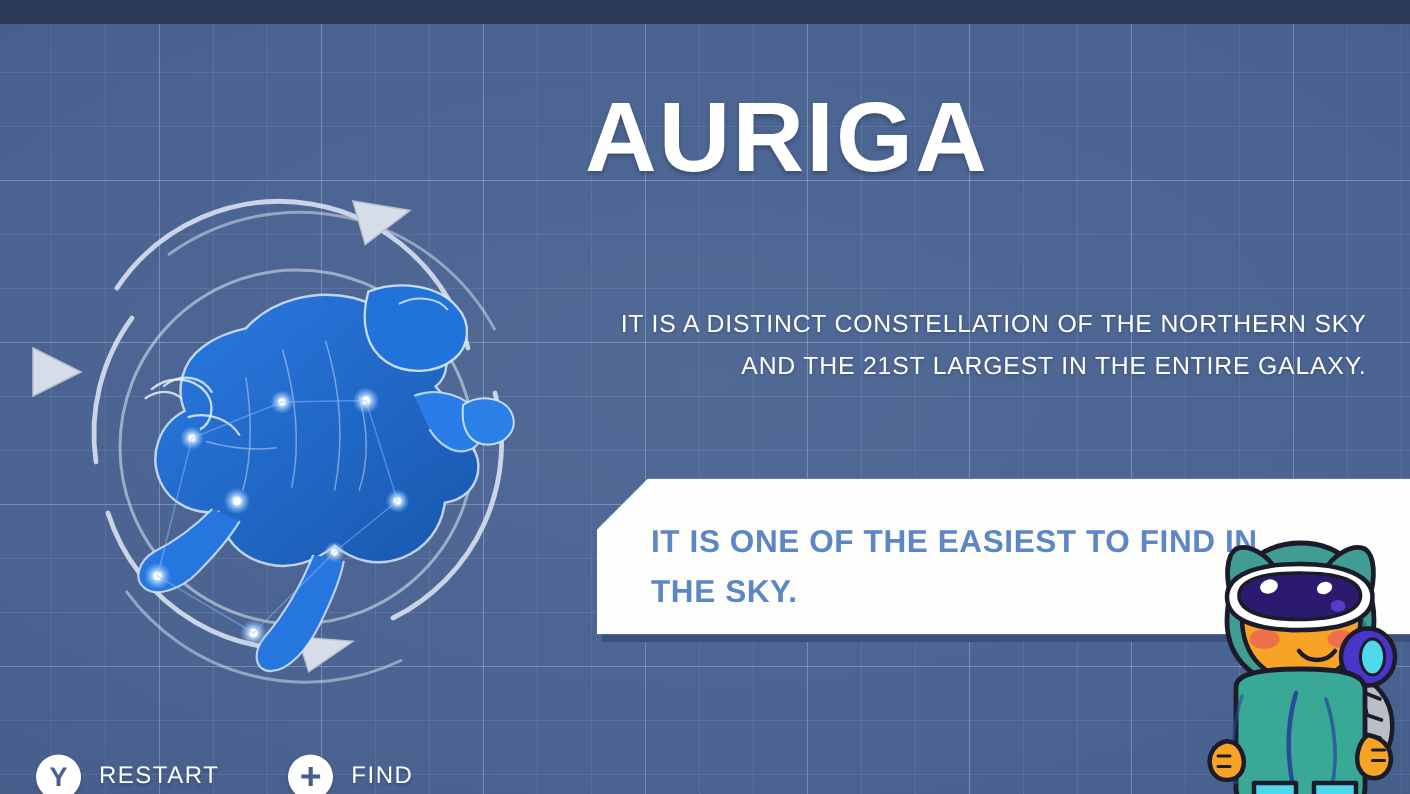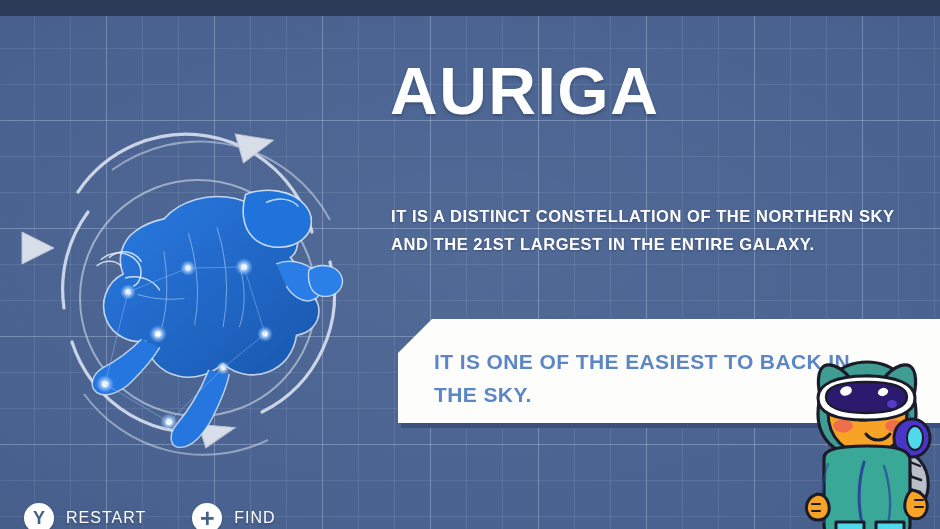--- a/index.html
+++ b/index.html
@@ -67,25 +67,26 @@
     white-space: nowrap;
   }
 
   
   .description {
     position: absolute;
     left: 391px;
     top: 186px;
     width: 520px;
     font-size: 16.5px;
-    font-weight: 700;
+    font-weight: 400;
     color: #ffffff;
     letter-spacing: 0.55px;
     line-height: 28px;
     text-shadow: 0 1px 2px rgba(20,35,60,0.35);
+    text-align: right;
   }
 
   
   .fact-box-wrap {
     position: absolute;
     left: 398px;
     top: 303px;
     width: 542px;
     height: 104px;
   }
@@ -291,21 +292,21 @@
     </svg>
   </div>
 
   <div class="title">AURIGA</div>
 
   <div class="description">IT IS A DISTINCT CONSTELLATION OF THE NORTHERN SKY AND THE 21ST LARGEST IN THE ENTIRE GALAXY.</div>
 
   <div class="fact-box-wrap">
     <div class="fact-box-shadow"></div>
     <div class="fact-box"></div>
-    <div class="fact-text">IT IS ONE OF THE EASIEST TO BACK IN THE SKY.</div>
+    <div class="fact-text">IT IS ONE OF THE EASIEST TO FIND IN THE SKY.</div>
   </div>
 
   <div class="mascot">
     <svg viewBox="0 0 158 191" xmlns="http://www.w3.org/2000/svg">
 
       <g>
         <path d="M104,92 C128,96 142,112 140,134 C139,148 130,156 120,156
                  C112,156 108,150 109,142 C110,130 116,122 124,120" fill="#b9bec7" stroke="#1b1b2a" stroke-width="3" stroke-linejoin="round"></path>
         <path d="M112,104 L132,112 M110,118 L133,126 M110,132 L132,138" fill="none" stroke="#1b1b2a" stroke-width="2.4" stroke-linecap="round"></path>
       </g>

